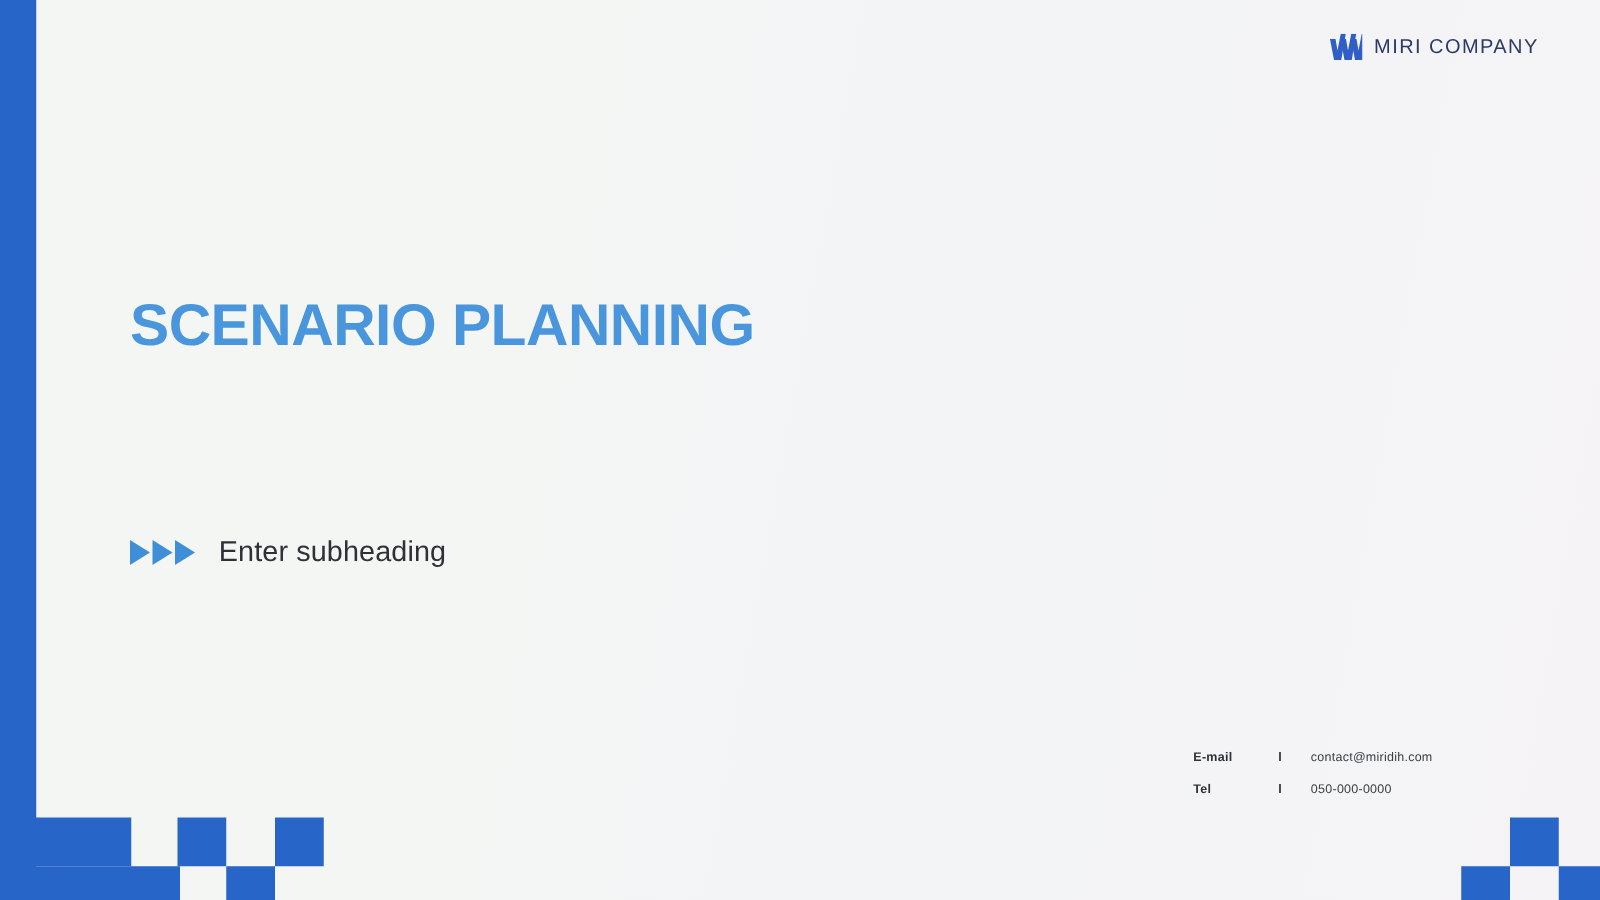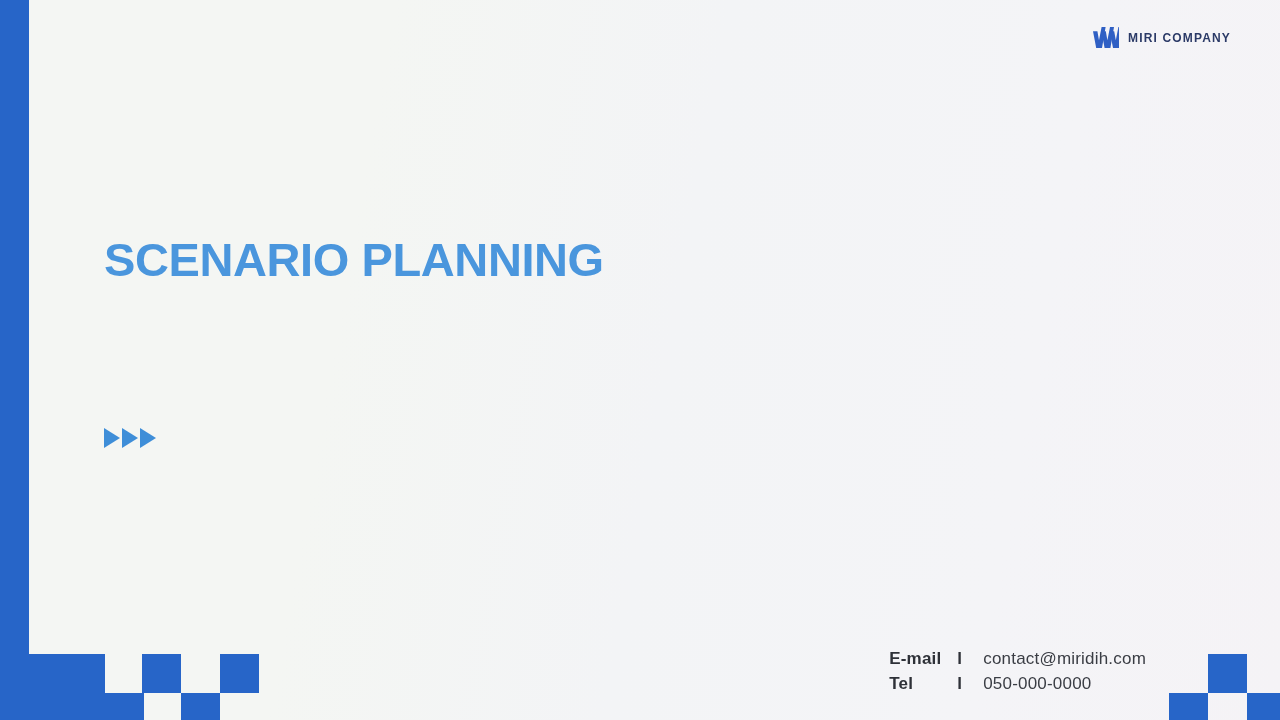--- a/index.html
+++ b/index.html
@@ -60,22 +60,22 @@
   
   .logo {
     position:absolute;
     right:49px; top:27px;
     display:flex;
     align-items:center;
     gap:9px;
   }
   .logo-mark { display:block; width:26px; height:21px; }
   .logo-text {
-    font-size:12px;
-    font-weight:700;
+    font-size:16px;
+    font-weight:400;
     letter-spacing:1.15px;
     color:#2b3a67;
     white-space:nowrap;
   }
 
   
   .eyebrow {
     position:absolute;
     left:104px; top:232px;
     font-size:47px;
@@ -113,23 +113,22 @@
     font-size:23px;
     font-weight:400;
     color:#2e3138;
     letter-spacing:0.1px;
   }
 
   
   .contact {
     position:absolute;
     right:134px; top:601px;
-    font-size:17px;
+    font-size:10px;
     color:#2e3138;
-    margin-top:48px;
   }
   .contact-row {
     display:flex;
     align-items:baseline;
     height:25px;
     white-space:nowrap;
   }
   .c-label {
     width:68px;
     font-weight:700;
@@ -180,20 +179,21 @@
 
   <div class="eyebrow">SCENARIO PLANNING</div>
 
 
   <div class="subheading">
     <span class="arrows">
       <span class="arrow"></span>
       <span class="arrow"></span>
       <span class="arrow"></span>
     </span>
+    <span class="sub-text">Enter subheading</span>
   </div>
 
   <div class="contact">
     <div class="contact-row">
       <span class="c-label">E-mail</span>
       <span class="c-sep">l</span>
       <span class="c-value">contact@miridih.com</span>
     </div>
     <div class="contact-row">
       <span class="c-label">Tel</span>

